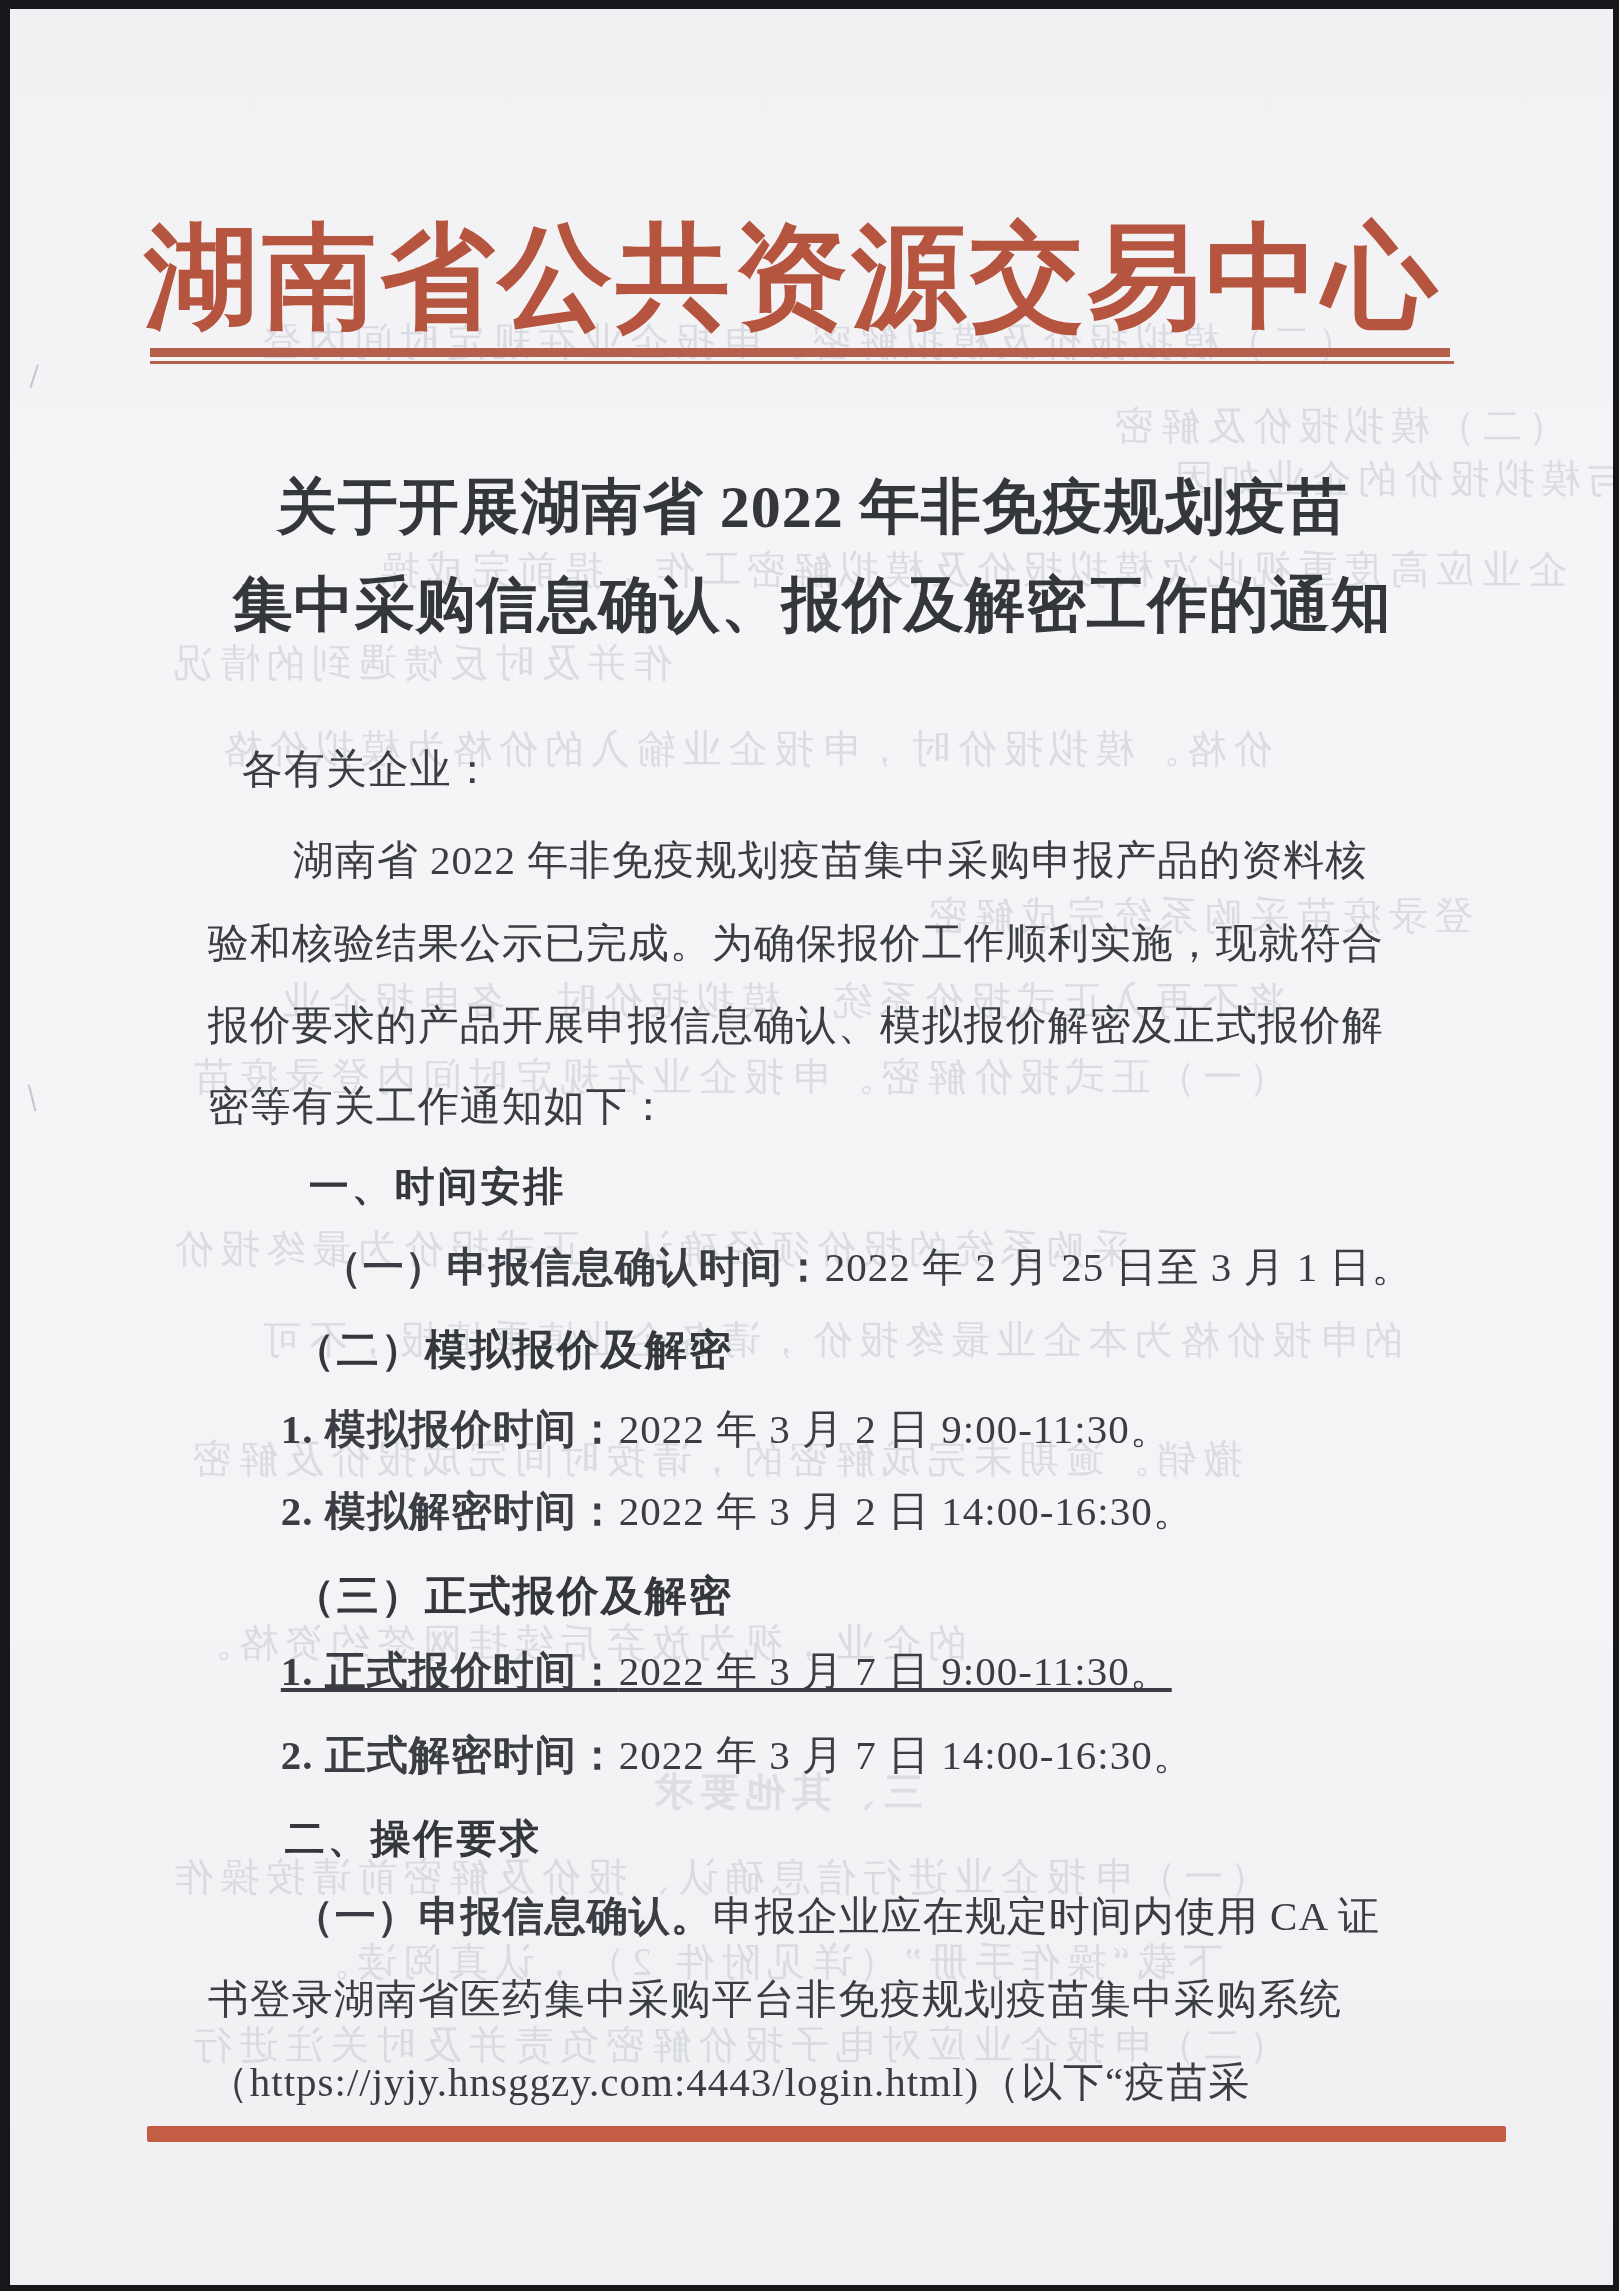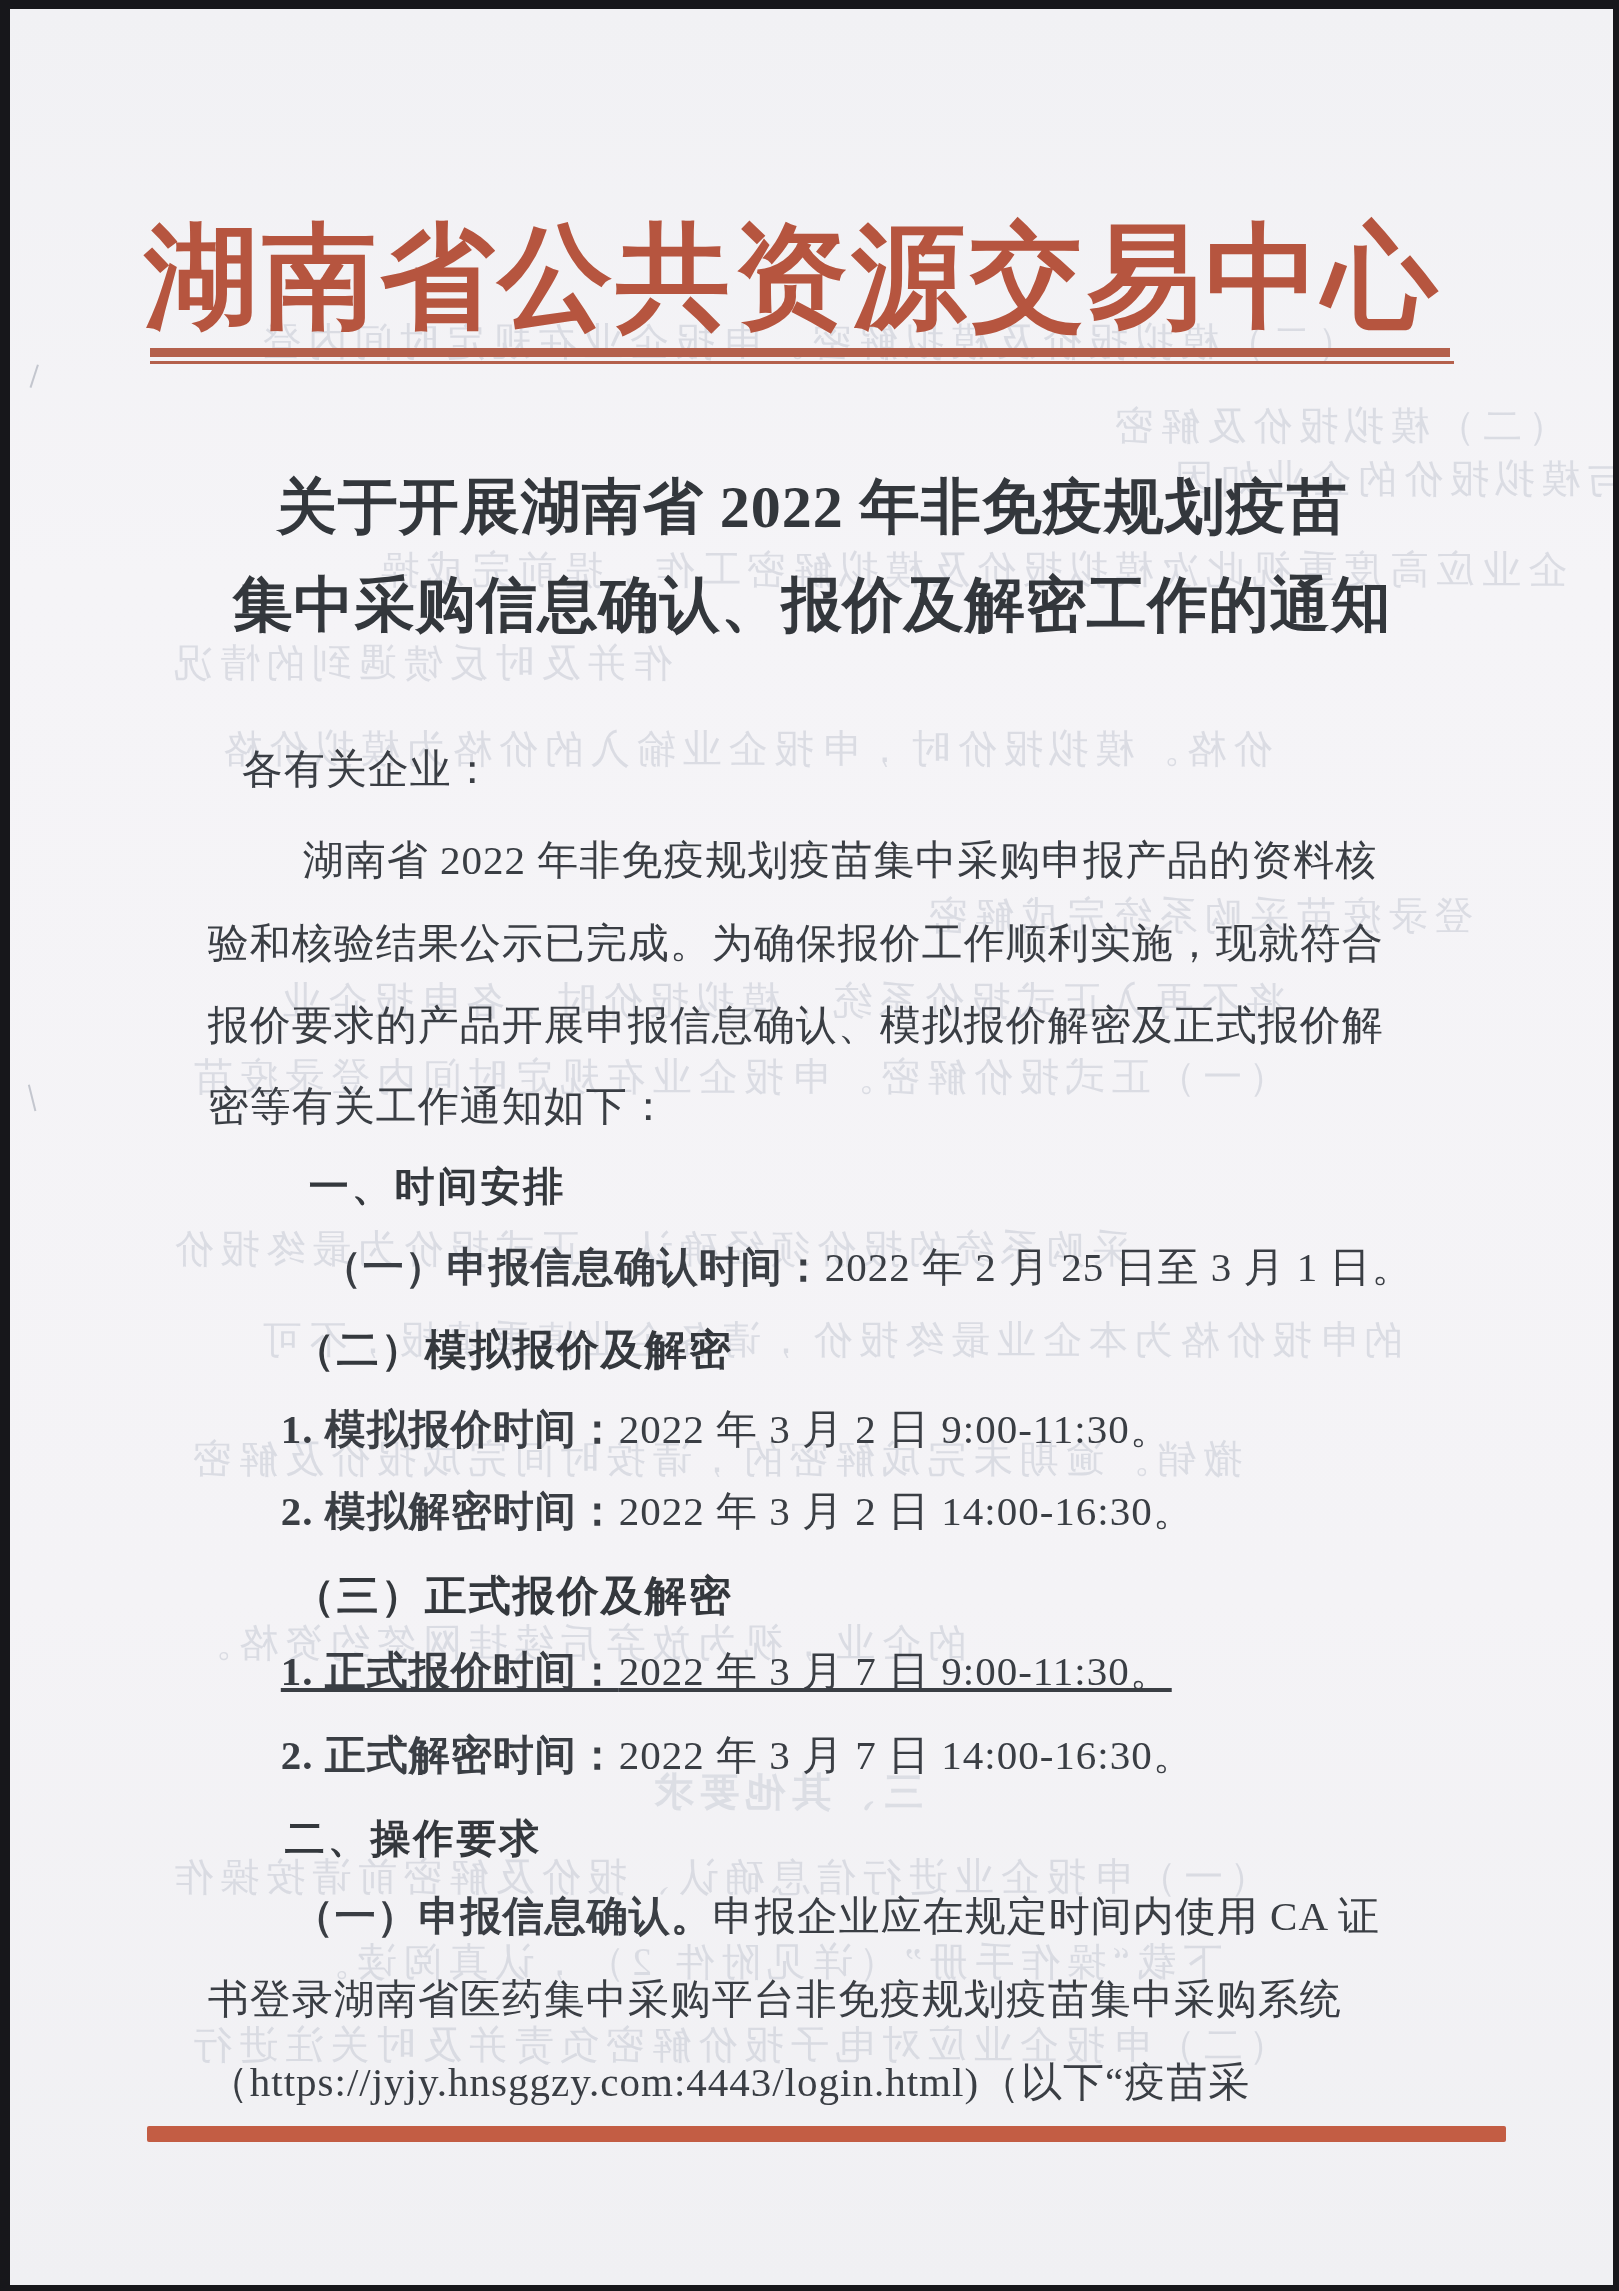--- a/index.html
+++ b/index.html
@@ -62,21 +62,21 @@
     <div class="abs rule-thick"></div>
     <div class="abs rule-thin"></div>
 
     <div class="abs title-block">
       <div class="title-line">关于开展湖南省 2022 年非免疫规划疫苗</div>
       <div class="title-line">集中采购信息确认、报价及解密工作的通知</div>
     </div>
 
     <div class="abs body-line" style="left:184px;top:735px;">各有关企业：</div>
 
-    <div class="abs body-line" style="left:245px;top:826px;">湖南省 2022 年非免疫规划疫苗集中采购申报产品的资料核</div>
+    <div class="abs body-line" style="left:235px;top:826px;">湖南省 2022 年非免疫规划疫苗集中采购申报产品的资料核</div>
     <div class="abs body-line" style="left:150px;top:909px;">验和核验结果公示已完成。为确保报价工作顺利实施，现就符合</div>
     <div class="abs body-line" style="left:150px;top:991px;">报价要求的产品开展申报信息确认、模拟报价解密及正式报价解</div>
     <div class="abs body-line" style="left:150px;top:1072px;">密等有关工作通知如下：</div>
 
     <div class="abs h1" style="left:251px;top:1150px;">一、时间安排</div>
 
     <div class="abs body-line" style="left:263px;top:1233px;">
       <span class="lb">（一）申报信息确认时间：</span><span>2022 年 2 月 25 日至 3 月 1 日。</span>
     </div>
 

